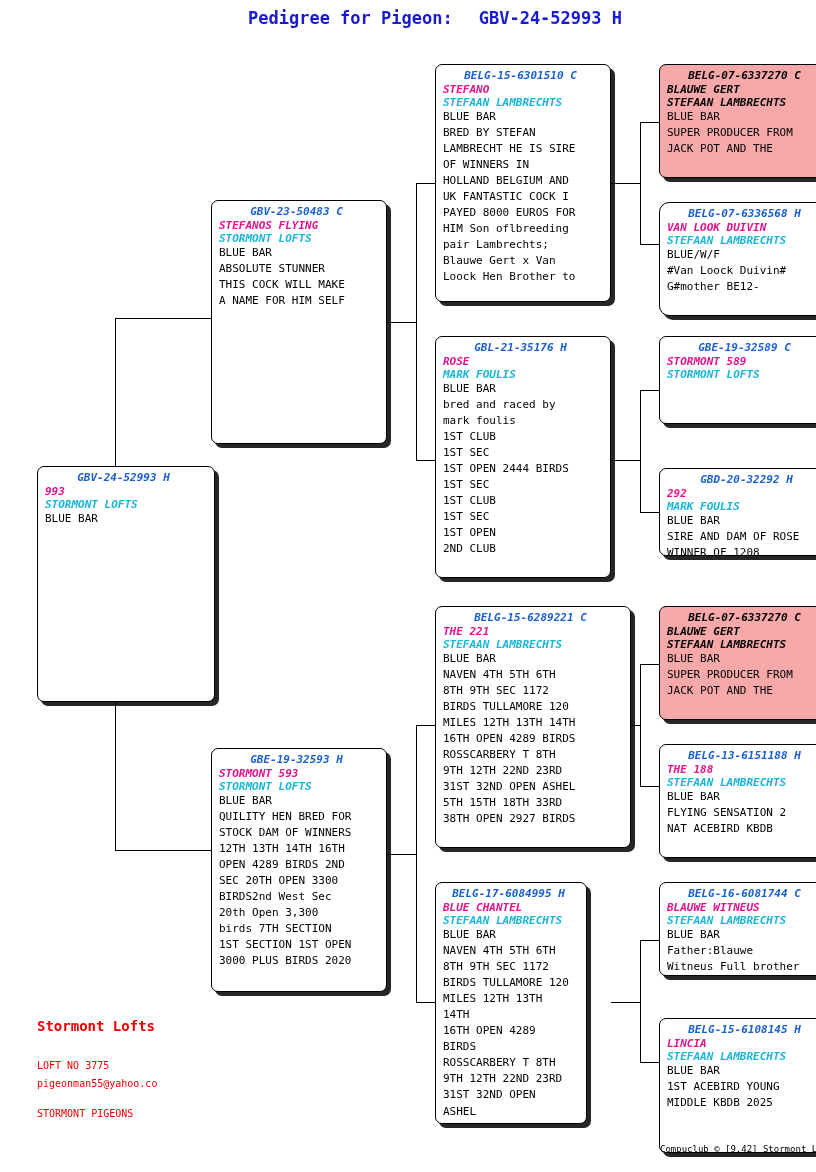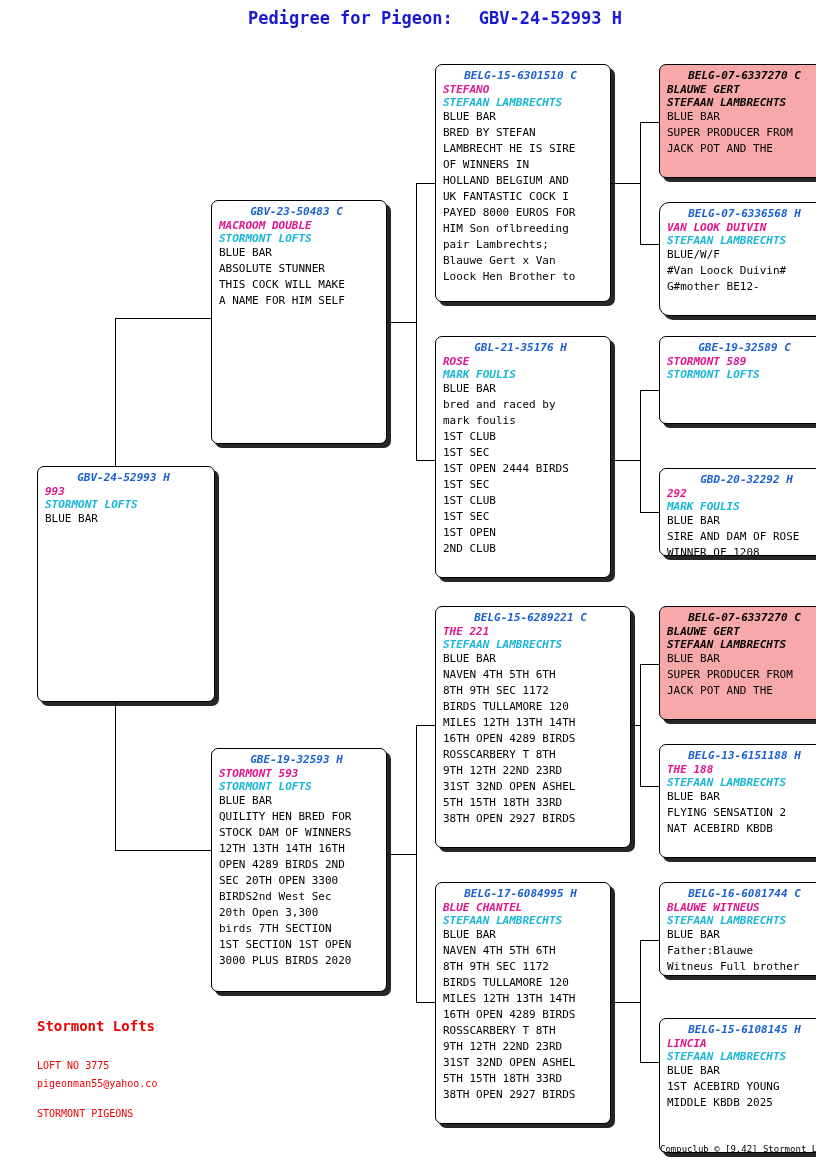--- a/index.html
+++ b/index.html
@@ -154,21 +154,21 @@
 
   <div class="card" style="left:10px; top:466px; width:178px; height:236px;">
     <div class="ring">GBV-24-52993 H</div>
     <div class="name">993</div>
     <div class="loft">STORMONT LOFTS</div>
     <div class="body">BLUE BAR</div>
   </div>
 
   <div class="card" style="left:184px; top:200px; width:176px; height:244px;">
     <div class="ring">GBV-23-50483 C</div>
-    <div class="name">MACROOM DOUBLE</div>
+    <div class="name">STEFANOS FLYING</div>
     <div class="loft">STORMONT LOFTS</div>
     <div class="body">BLUE BAR
 ABSOLUTE STUNNER
 THIS COCK WILL MAKE
 A NAME FOR HIM SELF</div>
   </div>
 
   <div class="card" style="left:184px; top:748px; width:176px; height:244px;">
     <div class="ring">GBE-19-32593 H</div>
     <div class="name">STORMONT 593</div>
@@ -230,21 +230,21 @@
 BIRDS TULLAMORE 120
 MILES 12TH 13TH 14TH
 16TH OPEN 4289 BIRDS
 ROSSCARBERY T 8TH
 9TH 12TH 22ND 23RD
 31ST 32ND OPEN ASHEL
 5TH 15TH 18TH 33RD
 38TH OPEN 2927 BIRDS</div>
   </div>
 
-  <div class="card" style="left:408px; top:882px; width:176px; height:242px;">
+  <div class="card" style="left:408px; top:882px; width:152px; height:242px;">
     <div class="ring">BELG-17-6084995 H</div>
     <div class="name">BLUE CHANTEL</div>
     <div class="loft">STEFAAN LAMBRECHTS</div>
     <div class="body">BLUE BAR
 NAVEN 4TH 5TH 6TH
 8TH 9TH SEC 1172
 BIRDS TULLAMORE 120
 MILES 12TH 13TH 14TH
 16TH OPEN 4289 BIRDS
 ROSSCARBERY T 8TH

